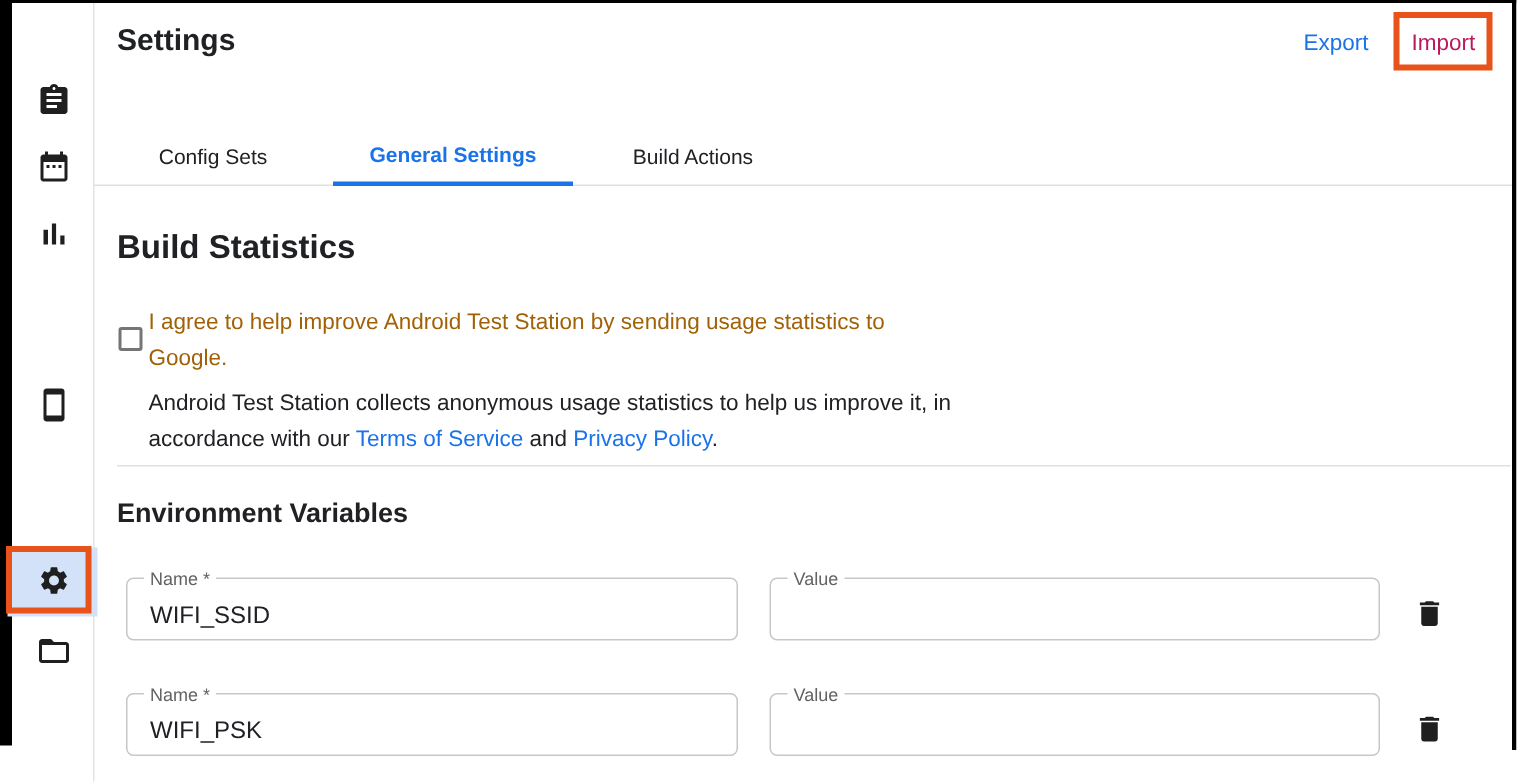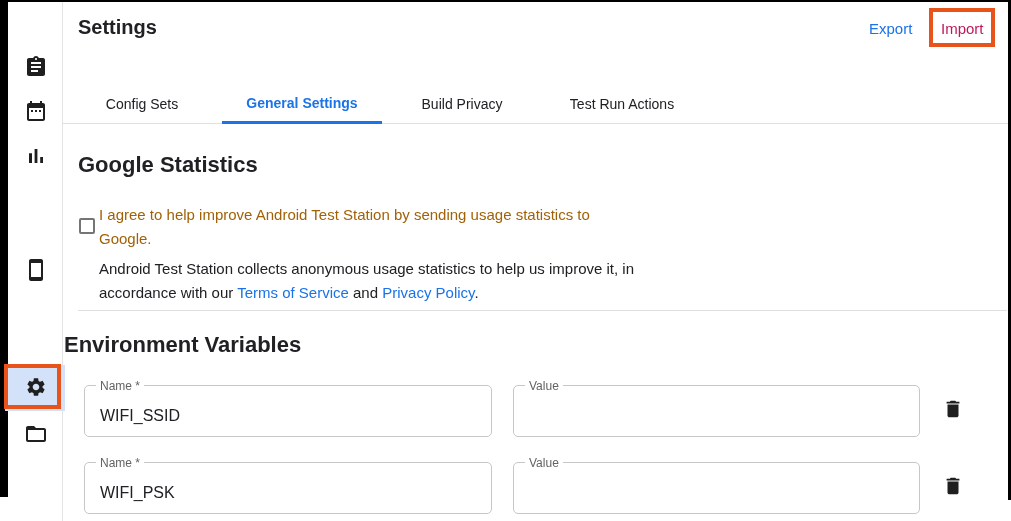--- a/index.html
+++ b/index.html
@@ -43,22 +43,22 @@
   
   .usage-heading { position:absolute; left:78px; top:152px; font-size:22px; color:#202124; }
   .agree-checkbox { position:absolute; left:79px; top:218px; width:16px; height:16px; border:2px solid #757575; border-radius:2px; background:#fff; cursor:pointer; }
   .agree-label { position:absolute; left:99px; top:203px; width:545px; font-size:15px; line-height:23.5px; color:#a16207; }
   .usage-note { position:absolute; left:99px; top:257px; width:600px; font-size:15px; line-height:23.5px; color:#202124; }
   .text-link { color:#1a73e8; cursor:pointer; text-decoration:none; }
 
   .divider { position:absolute; left:78px; top:310px; width:929px; height:1px; background:#e0e0e0; }
 
   
-  .env-heading { position:absolute; left:64px; top:332px; font-size:22px; color:#202124; }
-  .env-field { position:absolute; height:52px; border:1px solid #c7c7c7; border-radius:5px; background:#fff; }
+  .env-heading { position:absolute; left:78px; top:332px; font-size:18px; color:#202124; }
+  .env-field { position:absolute; height:42px; border:1px solid #c7c7c7; border-radius:5px; background:#fff; }
   .env-field .field-label { position:absolute; left:11px; top:-7px; background:#fff; padding:0 4px; font-size:12px; color:#636363; }
   .env-field input { border:none; outline:none; background:transparent; width:100%; height:100%; padding:10px 15px 0 15px; font-size:16px; color:#202124; font-family:"Liberation Sans","DejaVu Sans",sans-serif; }
   .row1-name  { left:84px;  top:385px; width:408px; }
   .row1-value { left:513px; top:385px; width:407px; }
   .row2-name  { left:84px;  top:462px; width:408px; }
   .row2-value { left:513px; top:462px; width:407px; }
   .trash-btn { position:absolute; left:942px; width:22px; height:22px; cursor:pointer; background:none; border:none; padding:0; }
   .trash-btn svg { width:22px; height:22px; fill:#1f1f1f; }
   .trash-row1 { top:398px; }
   .trash-row2 { top:475px; }
@@ -112,25 +112,24 @@
 <div class="annotation-gear"></div>
 
 <h1 class="page-title">Settings</h1>
 <a class="export-link">Export</a>
 <a class="import-link">Import</a>
 <div class="annotation-import"></div>
 
 <div class="tabs">
   <div class="tab">Config Sets</div>
   <div class="tab active">General Settings</div>
-  <div class="tab">Build Privacy</div>
-  <div class="tab">Test Run Actions</div>
+  <div class="tab">Build Actions</div>
 </div>
 
-<h2 class="usage-heading">Google Statistics</h2>
+<h2 class="usage-heading">Build Statistics</h2>
 <div class="agree-checkbox"></div>
 <div class="agree-label">I agree to help improve Android Test Station by sending usage statistics to Google.</div>
 <div class="usage-note"><span>Android Test Station collects anonymous usage statistics to help us improve it, in accordance with our </span><a class="text-link">Terms of Service</a><span> and </span><a class="text-link">Privacy Policy</a><span>.</span></div>
 
 <div class="divider"></div>
 
 <h2 class="env-heading">Environment Variables</h2>
 
 <div class="env-field row1-name">
   <span class="field-label">Name *</span>

